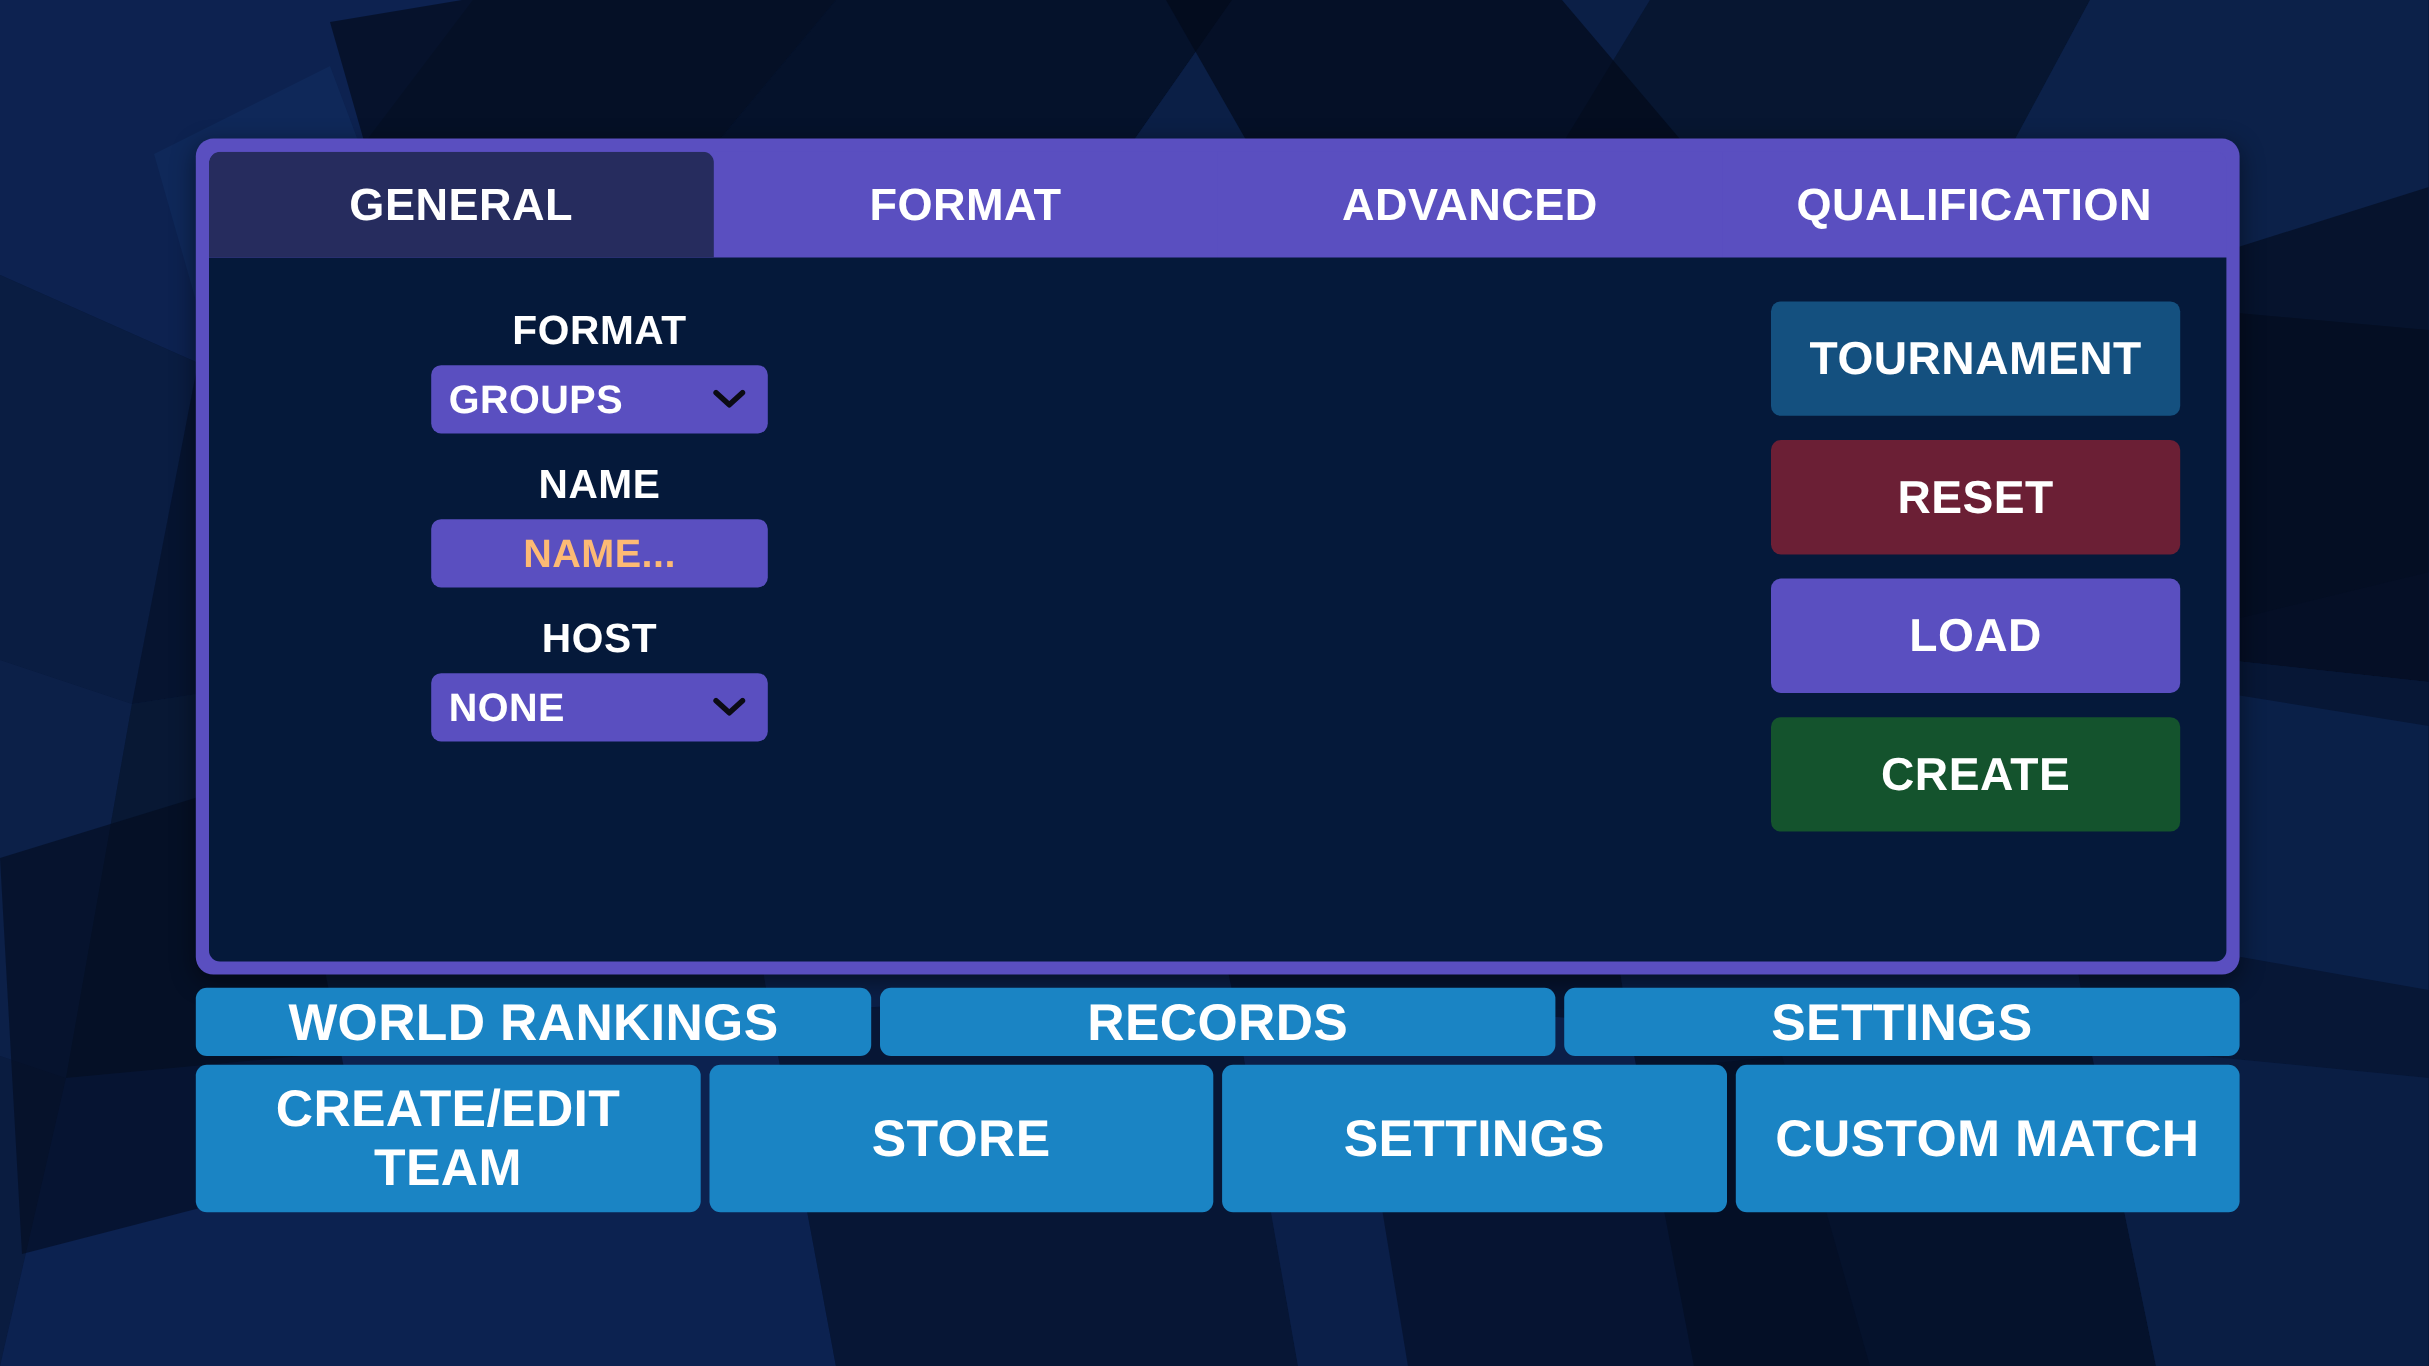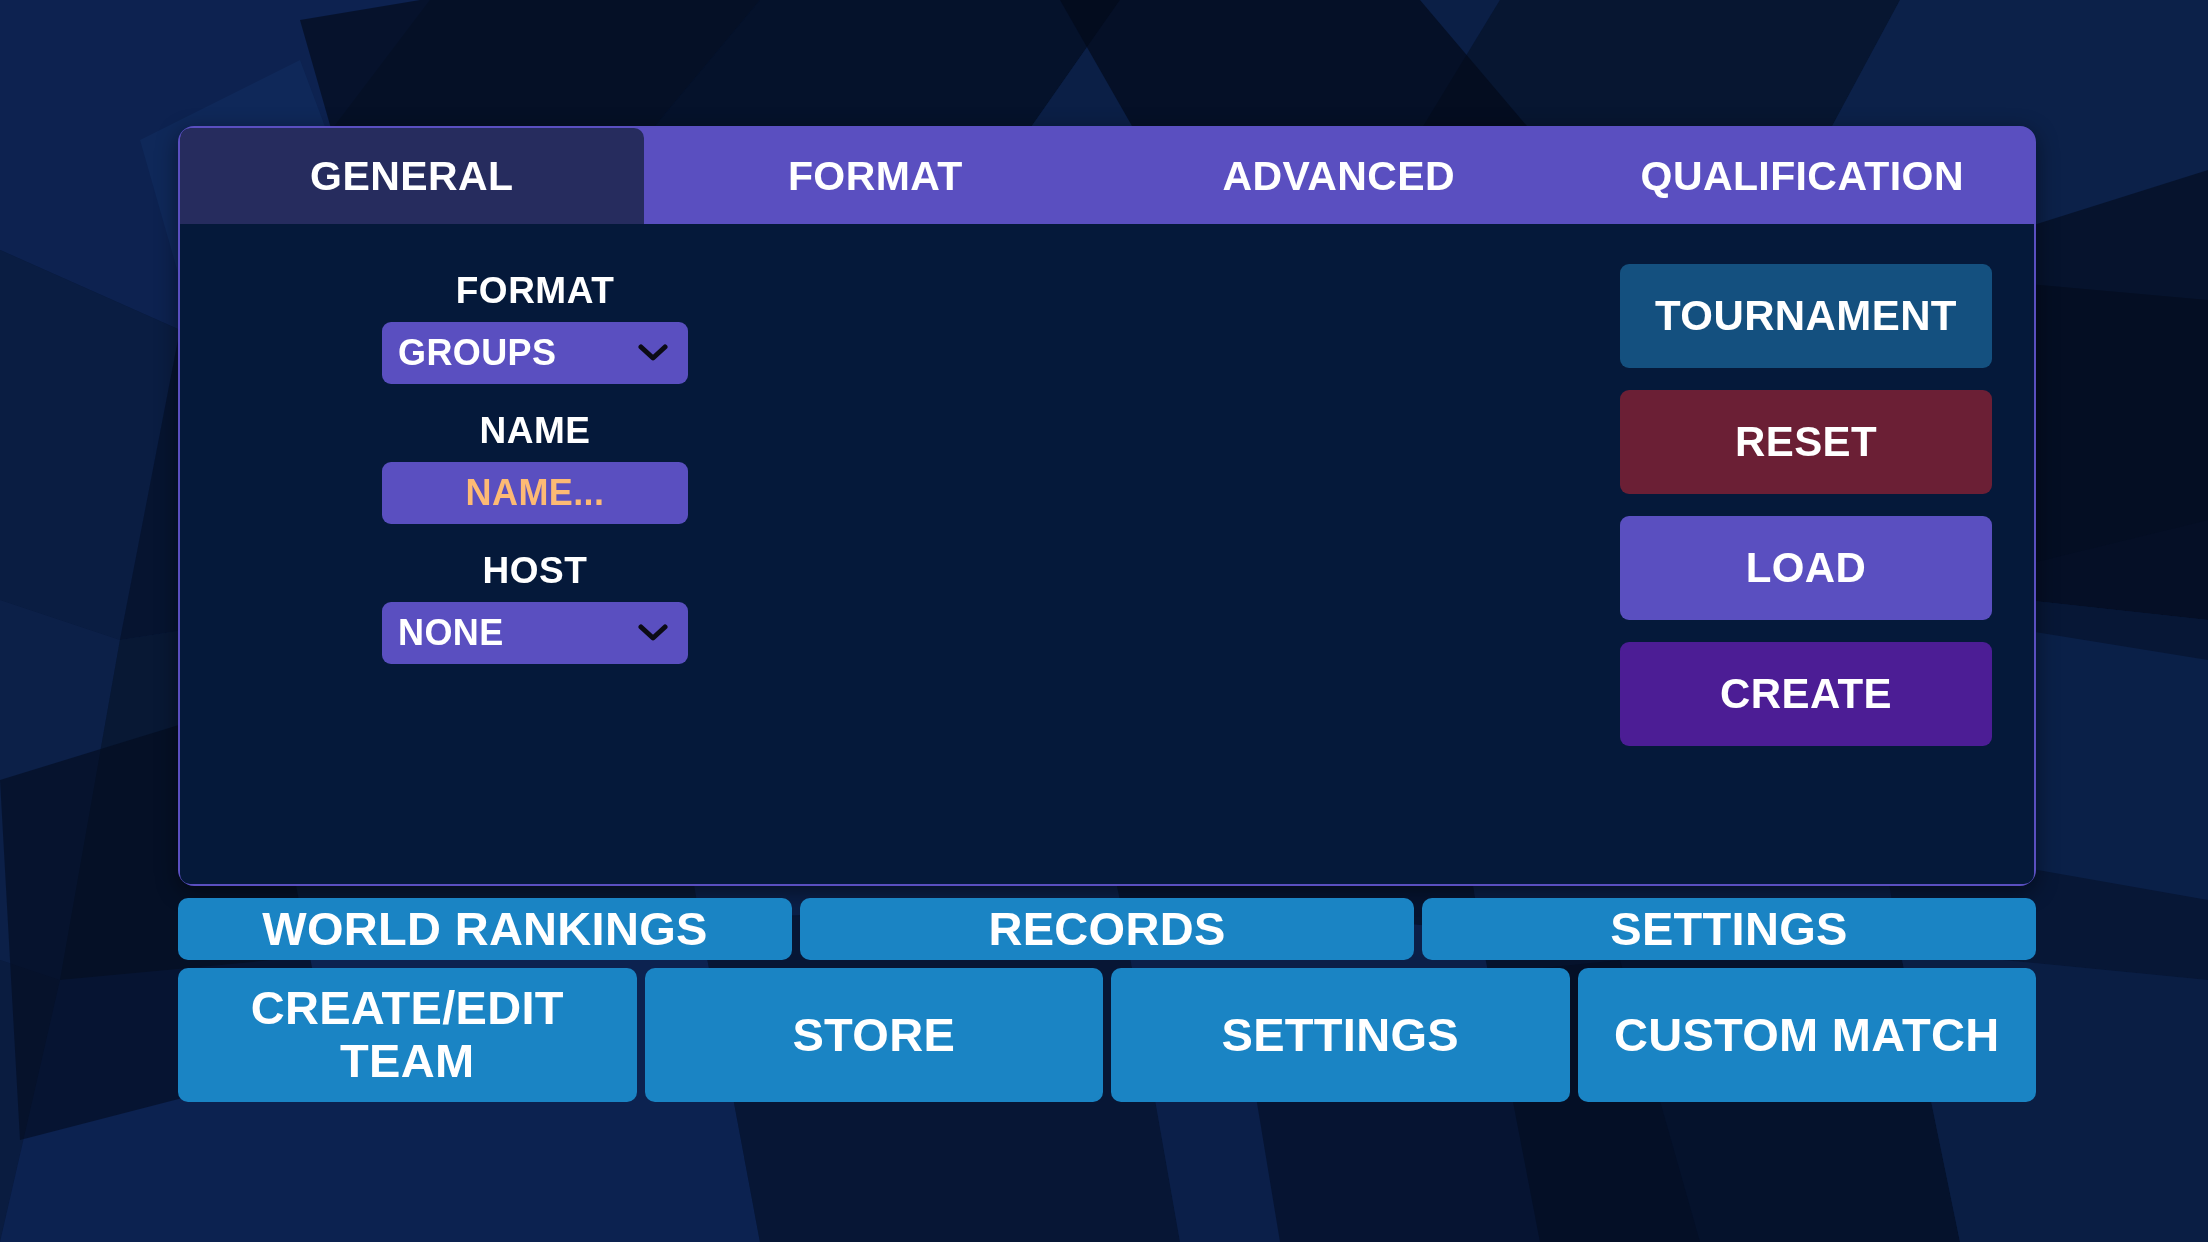--- a/index.html
+++ b/index.html
@@ -30,21 +30,21 @@
   
   .panel {
     position: absolute;
     left: 178px;
     top: 126px;
     width: 1858px;
     height: 760px;
     background: #5a4fc0;
     border-radius: 16px;
     box-sizing: border-box;
-    padding: 2px;
+    padding: 12px;
     box-shadow: 0 6px 22px rgba(0,0,0,.45);
   }
 
   .tabbar {
     display: flex;
     width: 100%;
     height: 96px;
     border-radius: 10px 10px 0 0;
     overflow: hidden;
   }
@@ -279,21 +279,21 @@
       <div class="action-col">
         <div class="action-btn" style="background:#14507f">
           <span>TOURNAMENT</span>
         </div>
         <div class="action-btn" style="background:#6b1f35">
           <span>RESET</span>
         </div>
         <div class="action-btn" style="background:#5a4fc0">
           <span>LOAD</span>
         </div>
-        <div class="action-btn" style="background:#4c1d95">
+        <div class="action-btn" style="background:#14532d">
           <span>CREATE</span>
         </div>
       </div>
 
     </div>
   </div>
 
   <div class="botnav">
 
     <div class="botrow row1">

